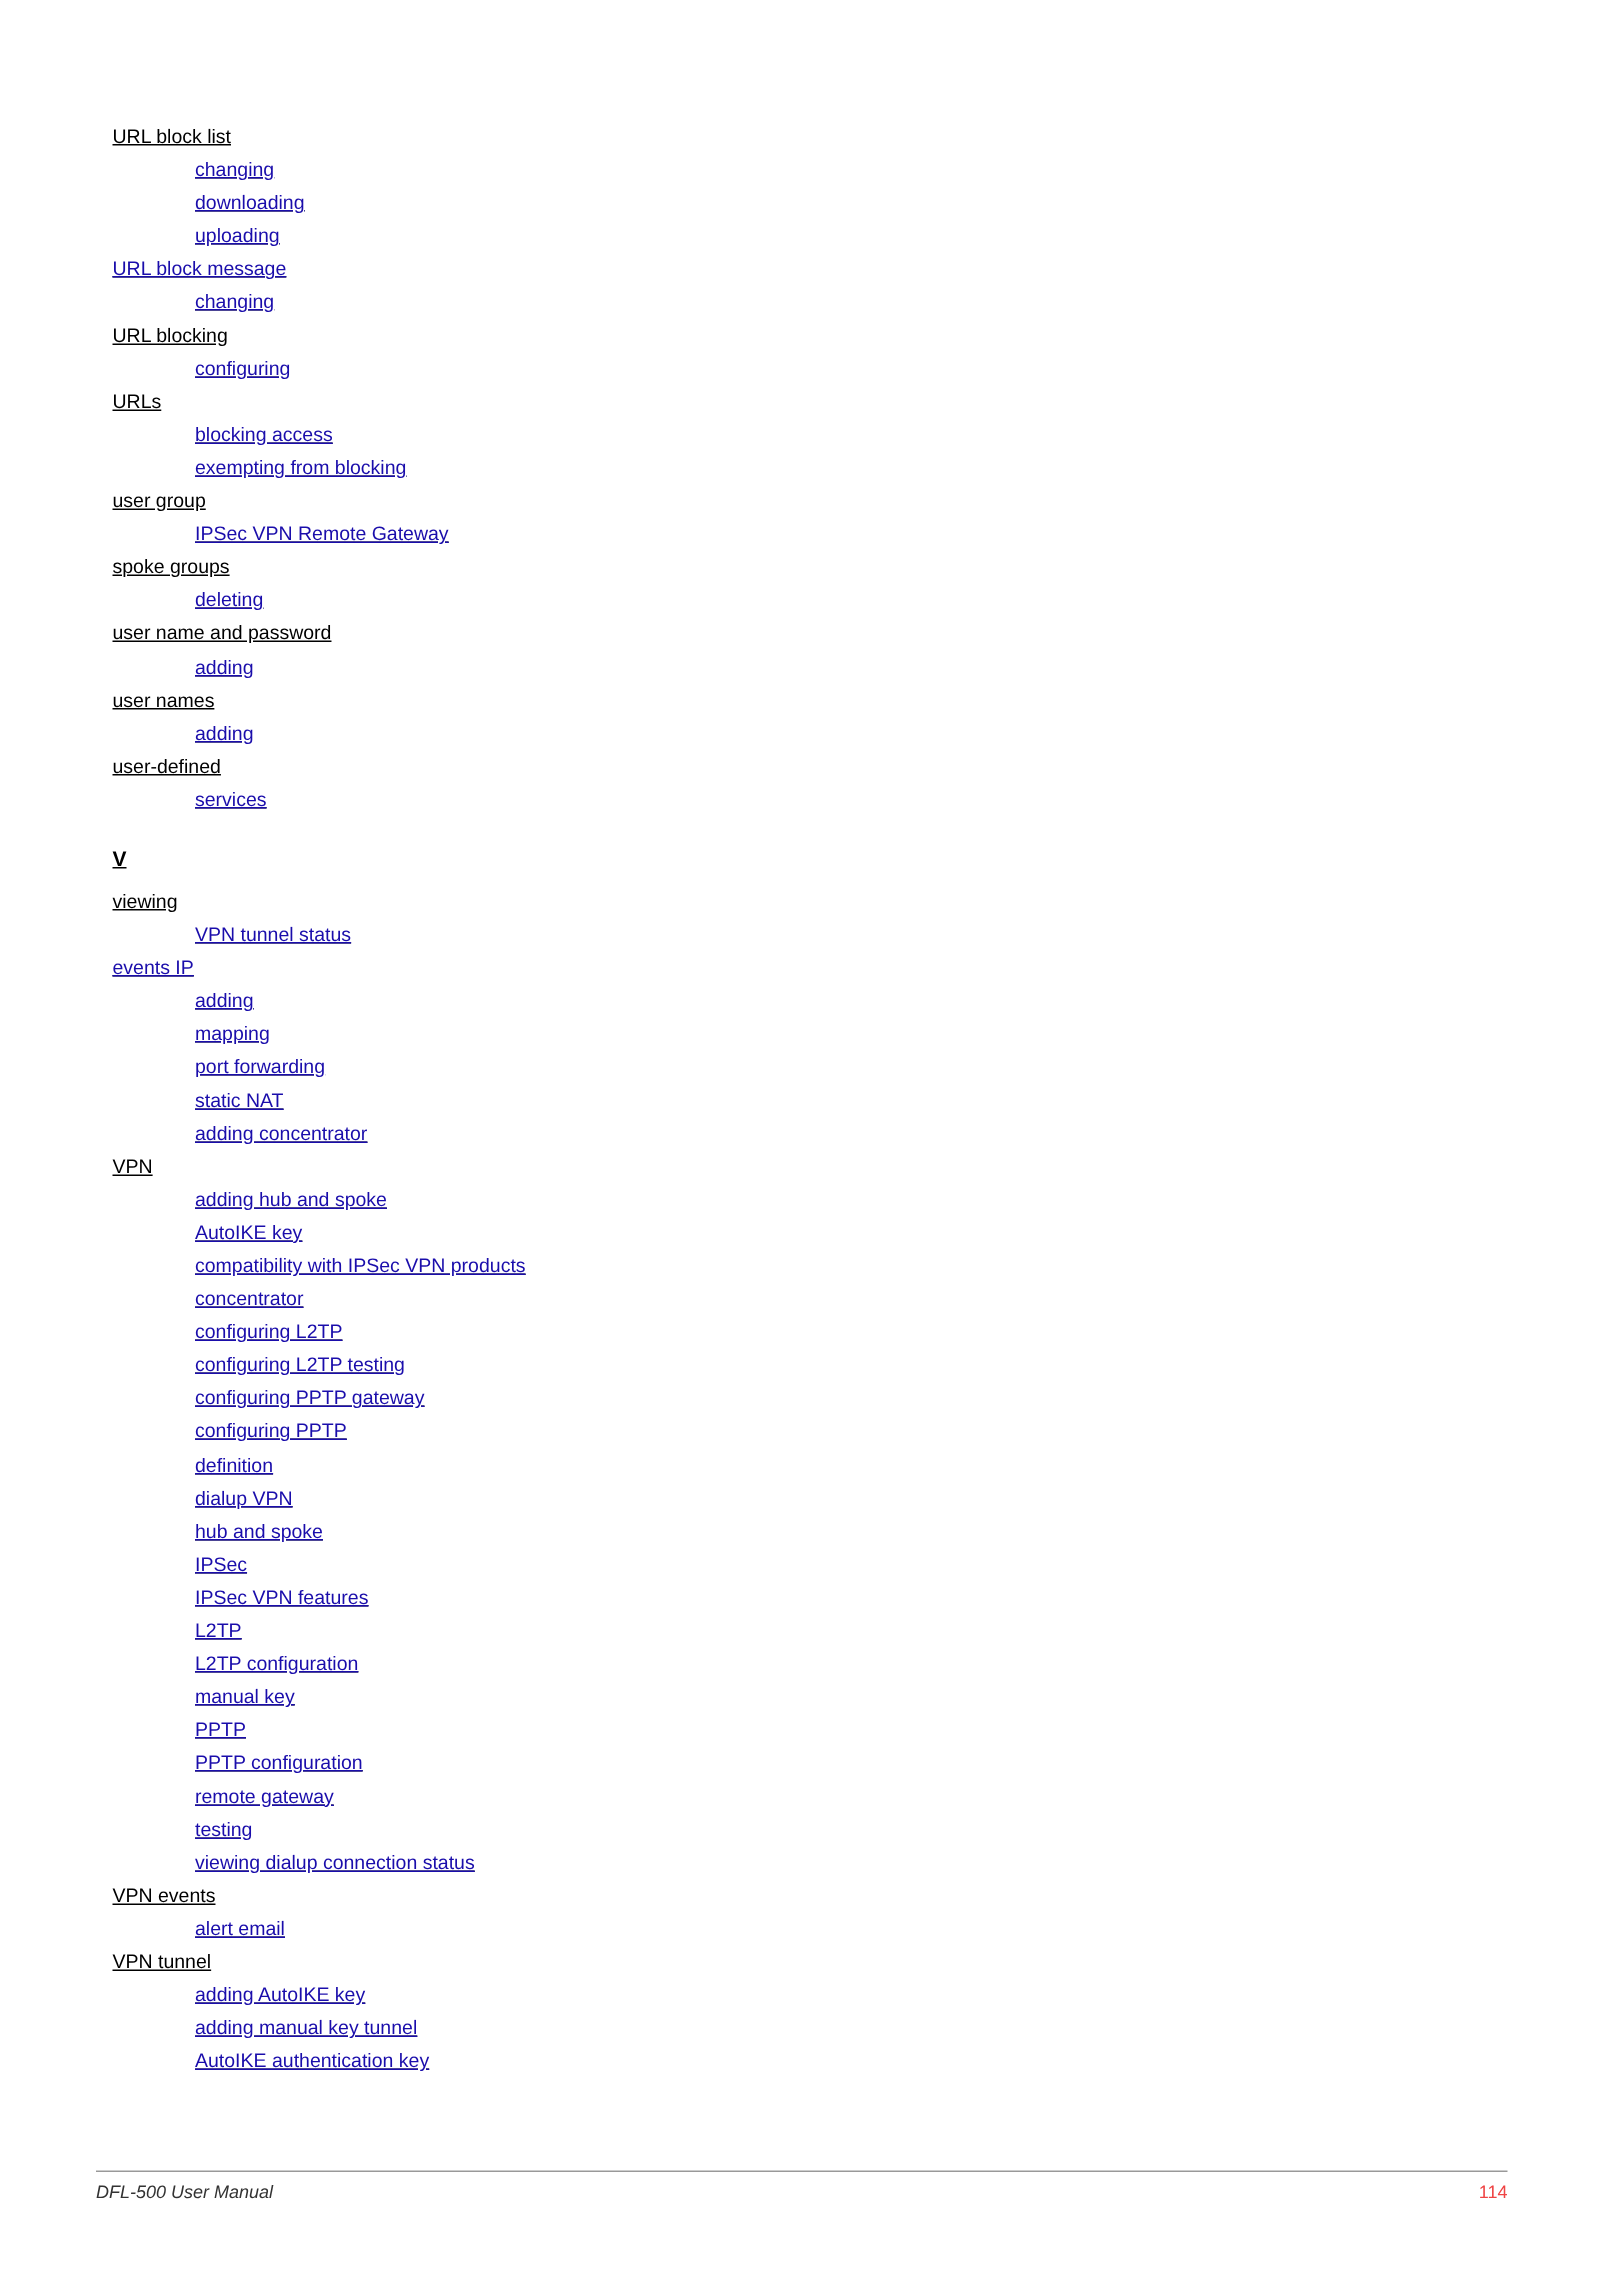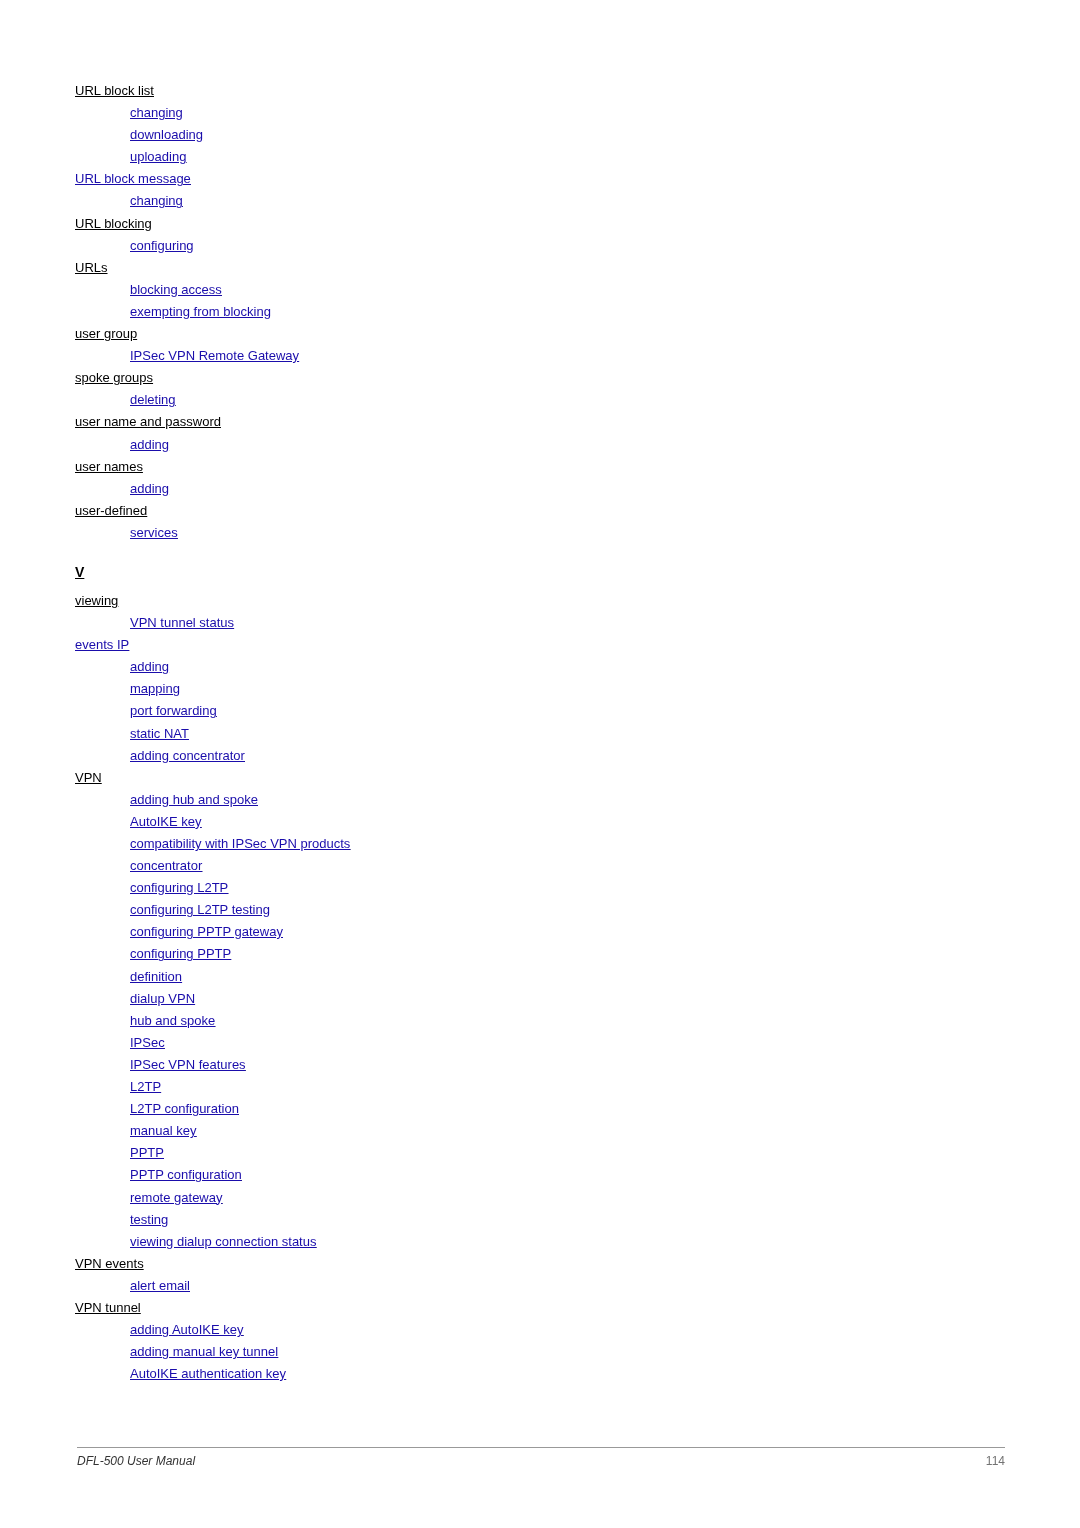--- a/index.html
+++ b/index.html
@@ -36,36 +36,36 @@
     }
     .section-letter {
       font-weight: bold;
       font-size: 14px;
       margin-top: 20px;
       margin-bottom: 10px;
     }
     .footer-line {
       position: absolute;
       bottom: 60px;
-      left: 77px;
+      left: 64px;
       right: 75px;
       border-top: 1px solid #999;
       padding-top: 6px;
       display: flex;
       justify-content: space-between;
       align-items: center;
     }
     .footer-left {
       font-style: italic;
       font-size: 12px;
       color: #333;
     }
     .footer-right {
       font-size: 12px;
-      color: #737373;
+      color: #ef4444;
     }
   </style>
 </head>
 <body>
 
 <div class="page-content">
 <div class="index-entry level0">URL block list</div>
     <div class="index-entry level1"><a class="index-link" href="#">changing</a></div>
     <div class="index-entry level1"><a class="index-link" href="#">downloading</a></div>
     <div class="index-entry level1"><a class="index-link" href="#">uploading</a></div>

